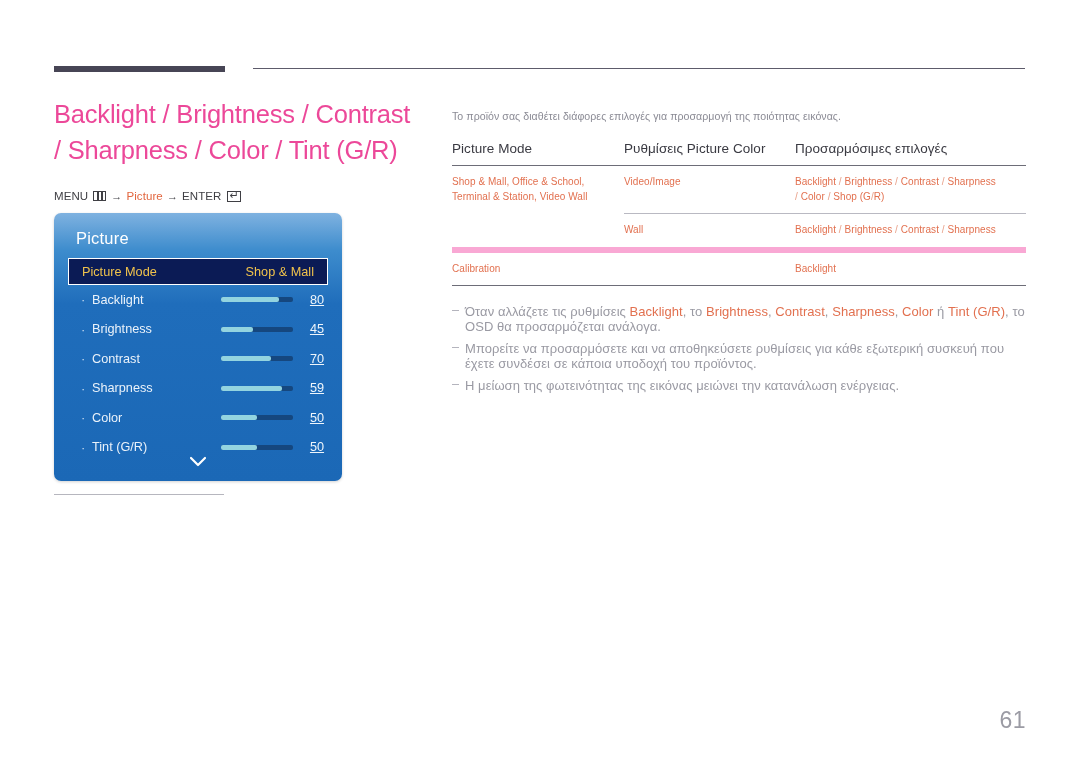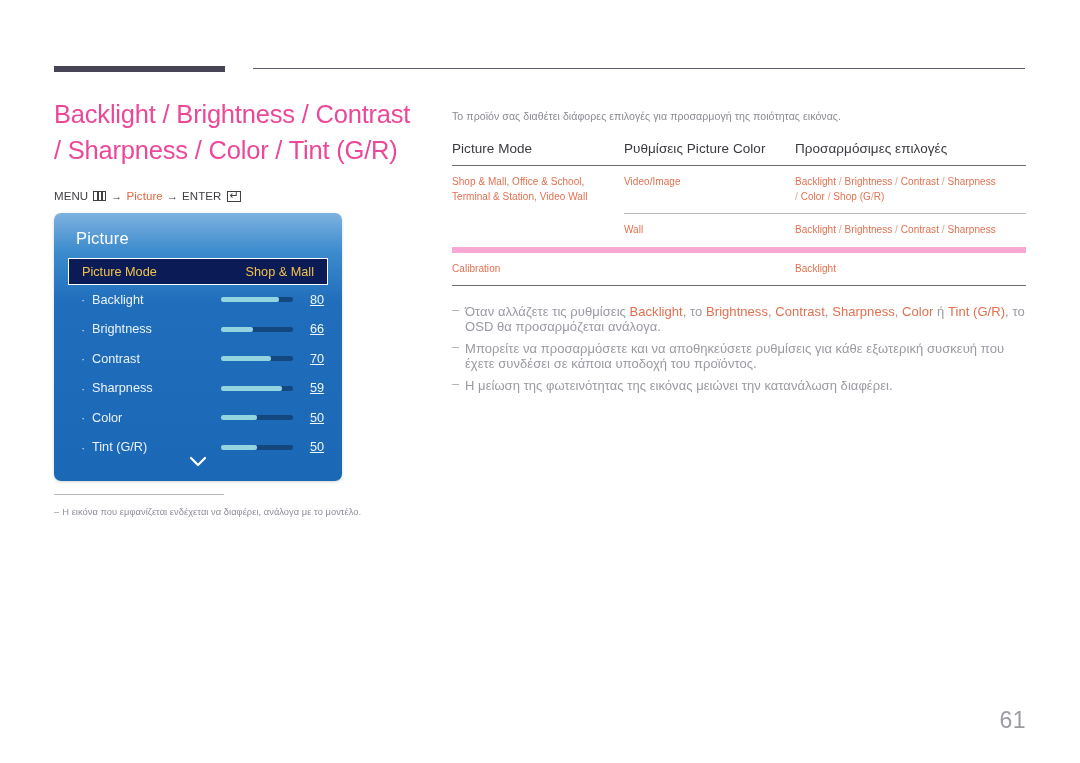--- a/index.html
+++ b/index.html
@@ -317,21 +317,21 @@
         </span>
       <span class="num">80</span>
     </div>
 
     <div class="osd-row">
       <span class="bullet">·</span>
       <span class="lbl">Brightness</span>
       <span class="slider">
           <i class="fill" style="width: 45%;"></i>
         </span>
-      <span class="num">66</span>
+      <span class="num">45</span>
     </div>
 
     <div class="osd-row">
       <span class="bullet">·</span>
       <span class="lbl">Contrast</span>
       <span class="slider">
           <i class="fill" style="width: 70%;"></i>
         </span>
       <span class="num">70</span>
     </div>
@@ -366,23 +366,20 @@
 
   <div class="osd-chevron">
     <svg width="20" height="12" viewBox="0 0 20 12">
       <path d="M3 2 L10 9 L17 2" stroke="#ffffff" stroke-width="2.2" fill="none" stroke-linecap="round" stroke-linejoin="round"></path>
     </svg>
   </div>
 </div>
 
 <div class="left-note">
   <div class="nrule"></div>
-  <div class="ntext">
-    <span class="ndash">–</span><span>Η εικόνα που εμφανίζεται ενδέχεται να διαφέρει, ανάλογα με το μοντέλο.</span>
-  </div>
 </div>
 
 <div class="right-col">
   <div class="intro">Το προϊόν σας διαθέτει διάφορες επιλογές για προσαρμογή της ποιότητας εικόνας.</div>
 
   <table class="spec">
     <colgroup>
         <col class="c1">
         <col class="c2">
         <col class="c3">
@@ -411,17 +408,17 @@
         <td>Calibration</td>
         <td></td>
         <td>Backlight</td>
       </tr>
     </tbody>
   </table>
 
   <div class="notes">
     <div class="note"><span>Όταν αλλάζετε τις ρυθμίσεις </span><span class="hl">Backlight</span><span>, το </span><span class="hl">Brightness</span><span>, </span><span class="hl">Contrast</span><span>, </span><span class="hl">Sharpness</span><span>, </span><span class="hl">Color</span><span> ή </span><span class="hl">Tint (G/R)</span><span>, το OSD θα προσαρμόζεται ανάλογα.</span></div>
     <div class="note"><span>Μπορείτε να προσαρμόσετε και να αποθηκεύσετε ρυθμίσεις για κάθε εξωτερική συσκευή που έχετε συνδέσει σε κάποια υποδοχή του προϊόντος.</span></div>
-    <div class="note"><span>Η μείωση της φωτεινότητας της εικόνας μειώνει την κατανάλωση διαφέρει.</span></div>
+    <div class="note"><span>Η μείωση της φωτεινότητας της εικόνας μειώνει την κατανάλωση ενέργειας.</span></div>
   </div>
 </div>
 
 <div class="page-num">61</div>
 
 </body></html>

